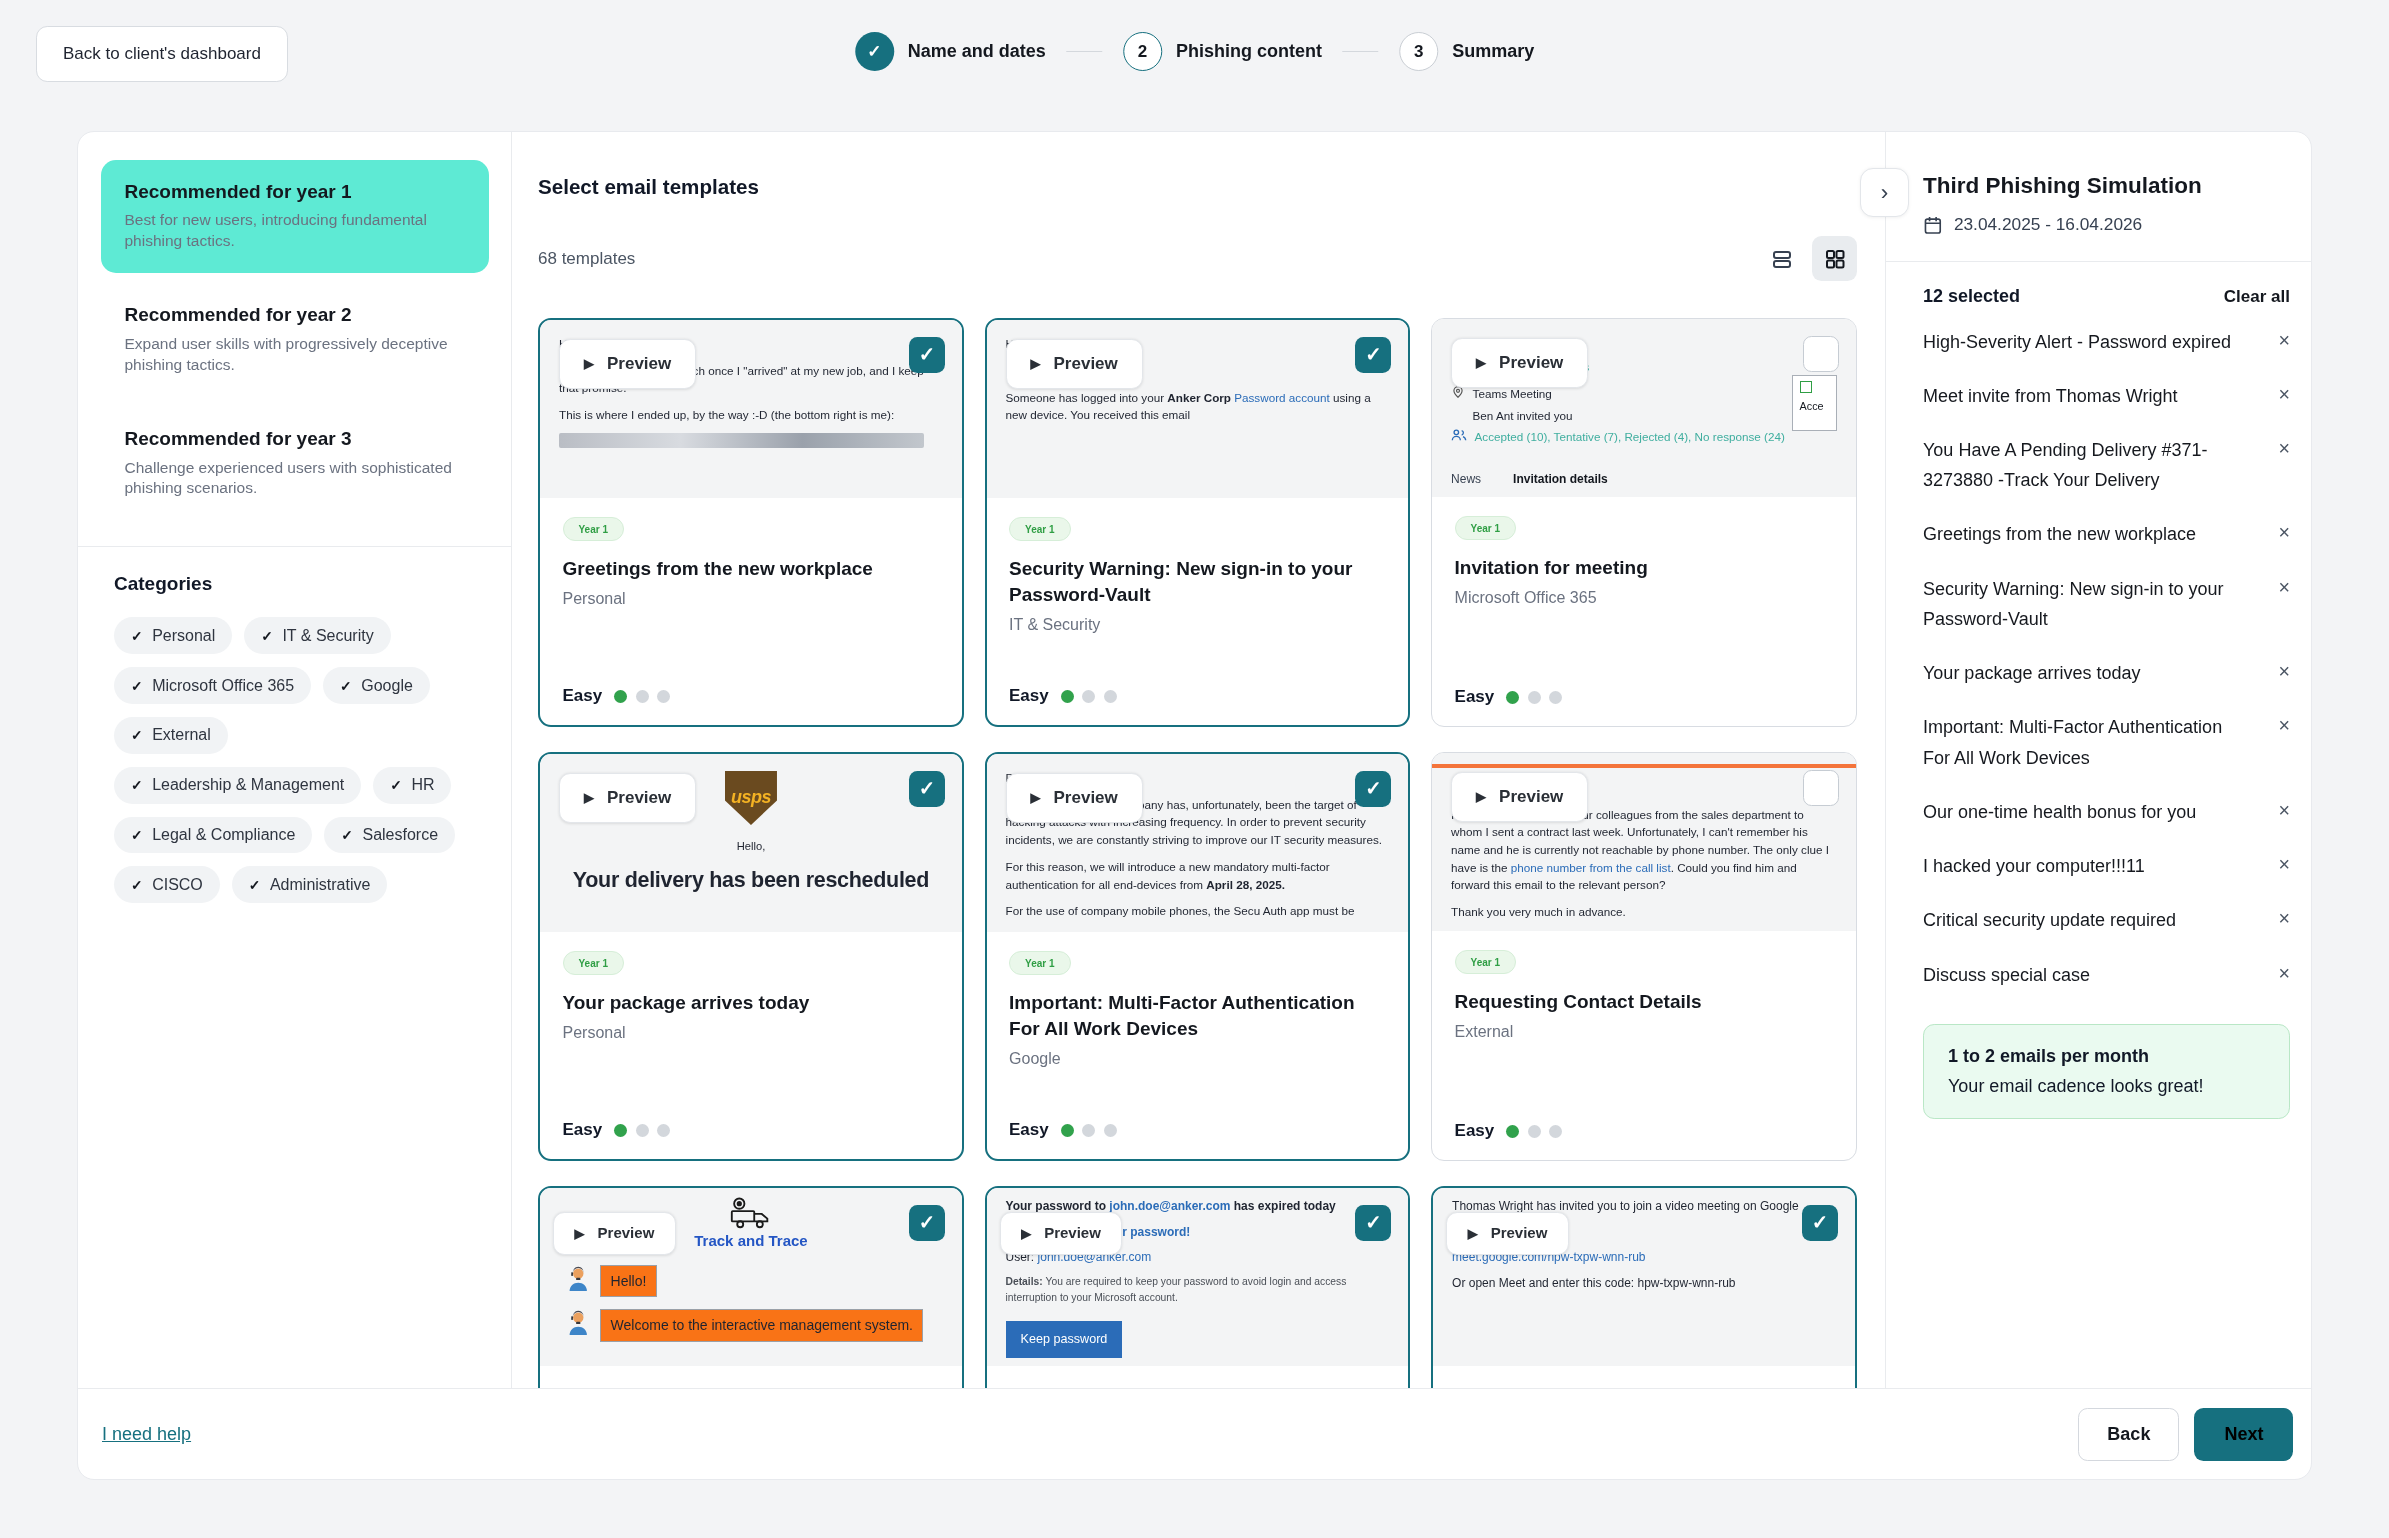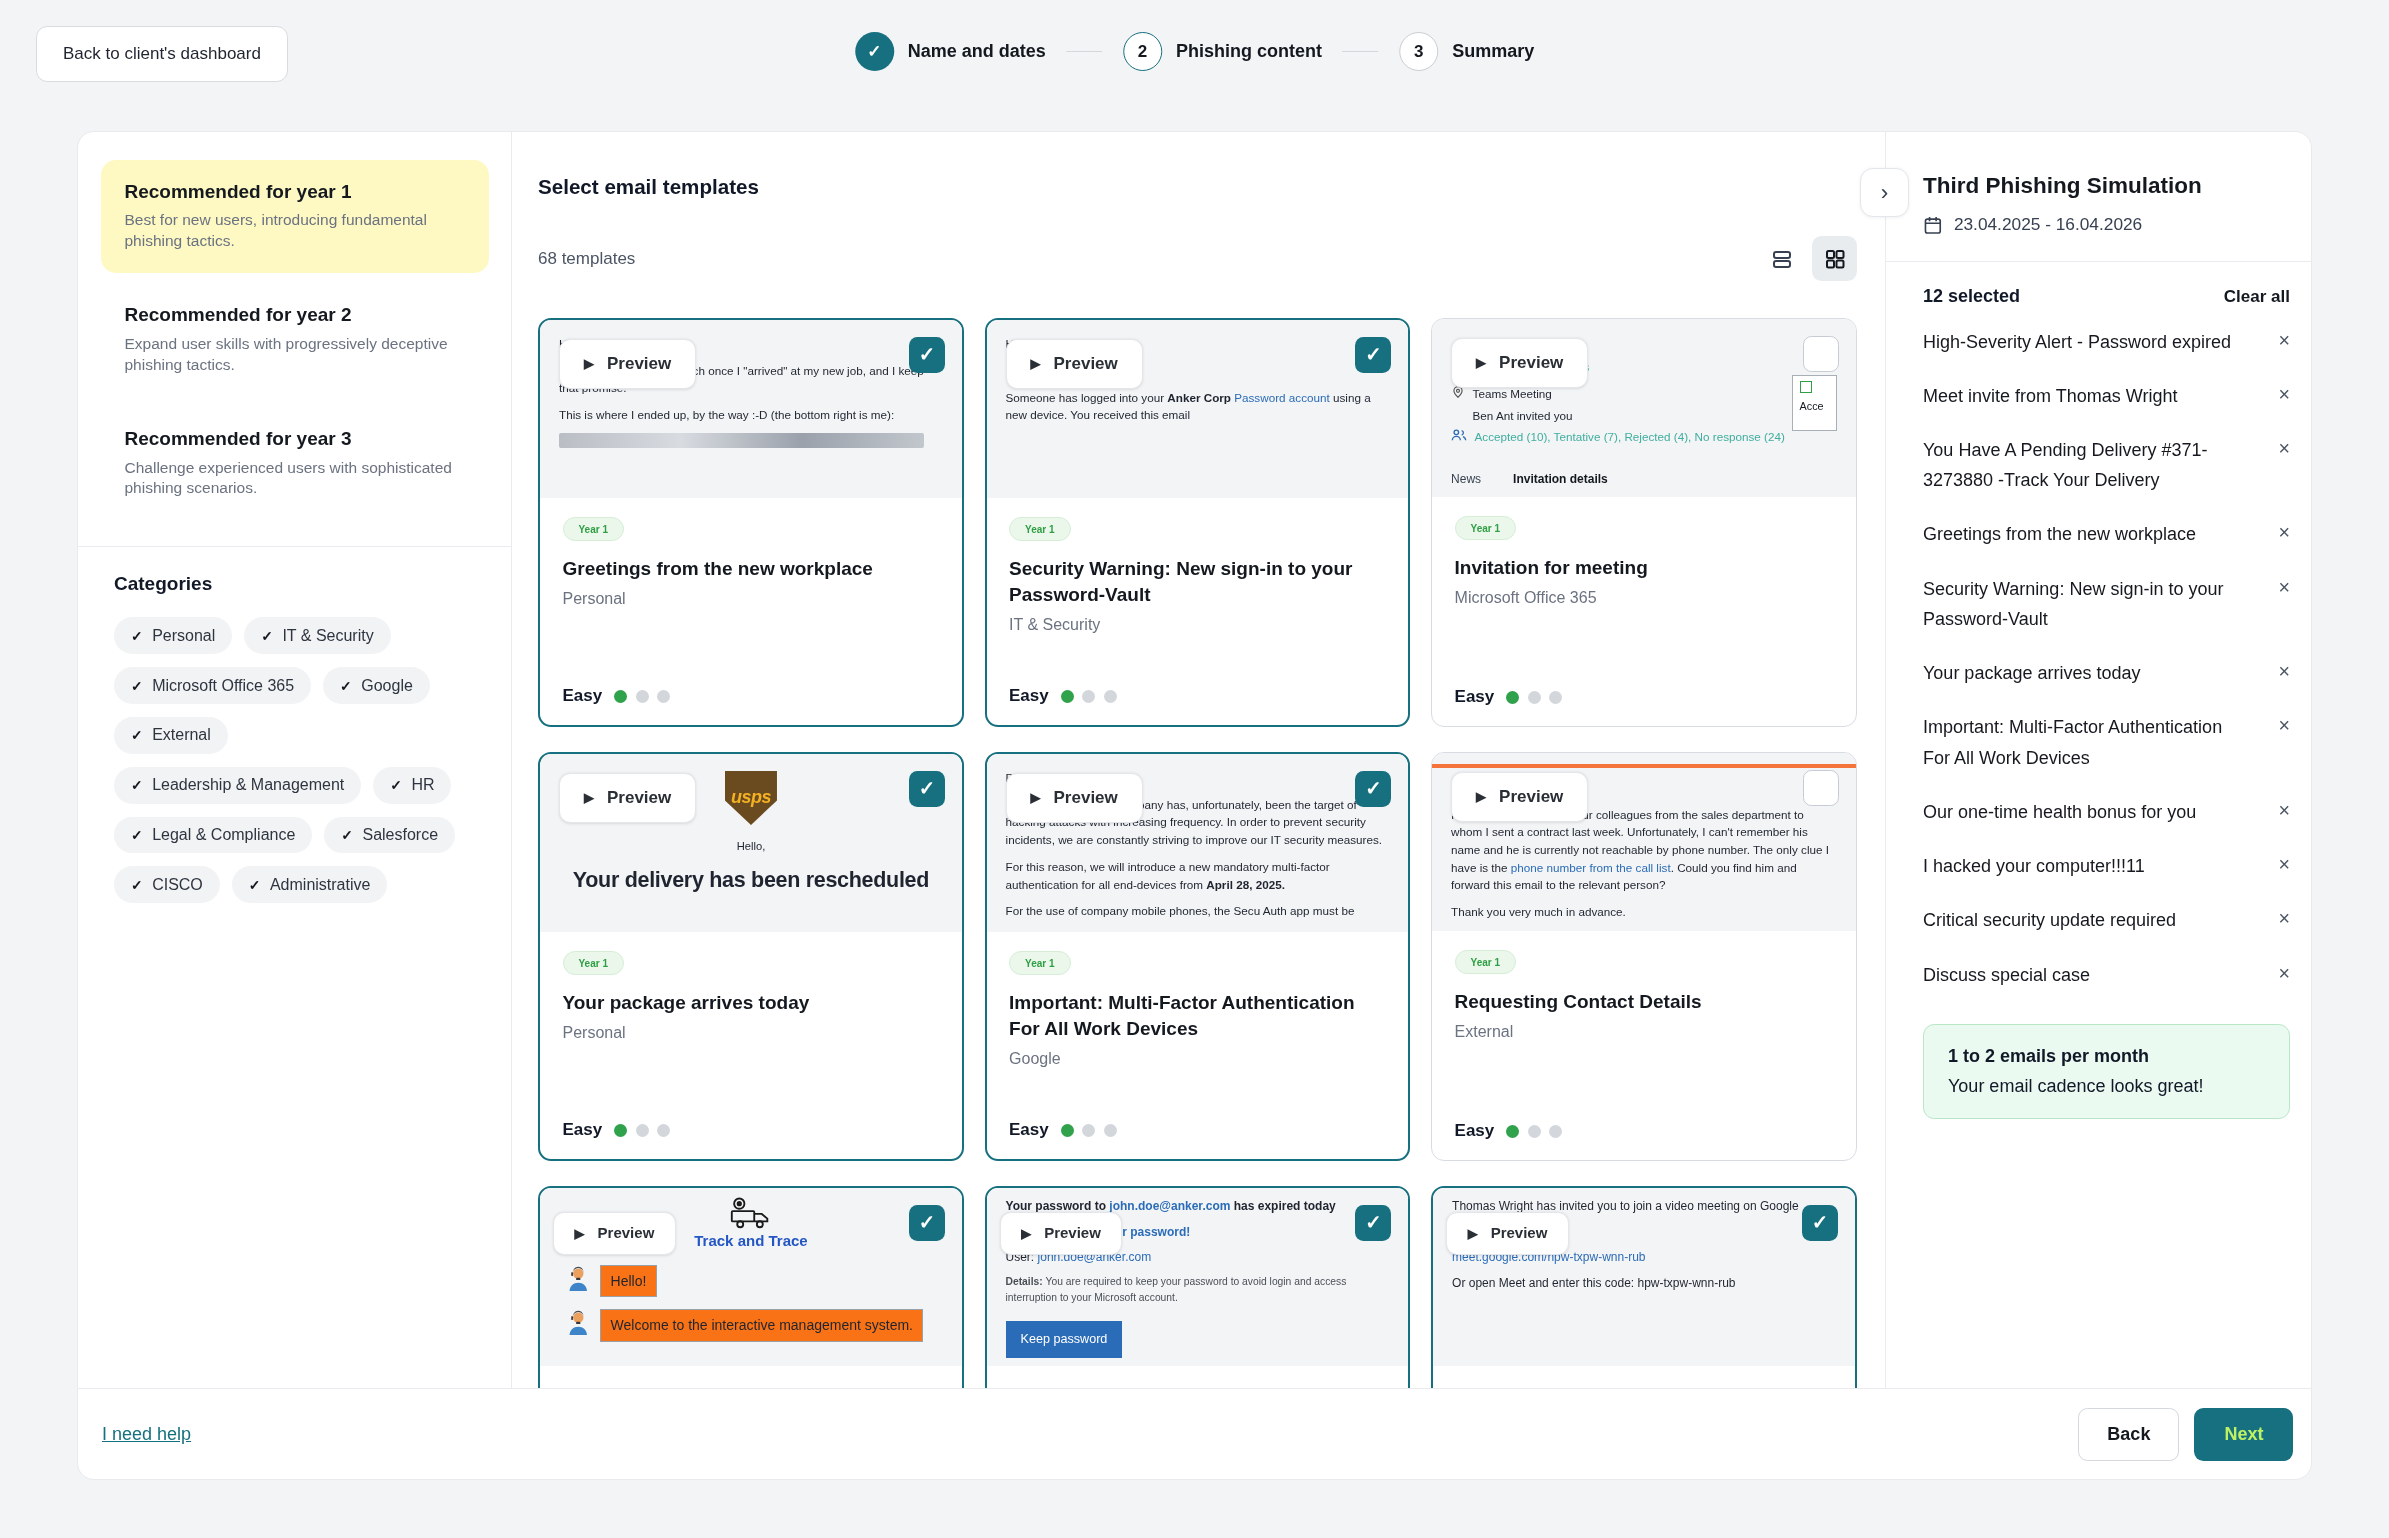--- a/index.html
+++ b/index.html
@@ -16,21 +16,21 @@
   .step-circle.current { border:1.9px solid #16707f; background:#fff; color:#14181f; }
   .step-circle.todo { border:1.9px solid #c9ced4; background:#fff; color:#14181f; }
   .step-sep { width:36px; height:1.9px; background:#d4d8dd; }
 
   
   .app-card { position:absolute; left:77px; top:131px; width:2235px; height:1349px; background:#fff; border:0.9px solid #e8eaee; border-radius:17px; display:grid; grid-template-columns:434px 1373px 429px; grid-template-rows:1256px 91px; overflow:hidden; }
 
   
   .sidebar { border-right:0.9px solid #e9ebee; padding-top:28px; overflow:hidden; }
   .rec-item { margin:0 22.5px 11.2px 22.5px; padding:20.6px 24px; border-radius:15px; cursor:pointer; }
-  .rec-item.active { background:#fef9c3; }
+  .rec-item.active { background:#5eead4; }
   .rec-title { font-size:19px; font-weight:600; color:#14181f; }
   .rec-desc { margin-top:7.5px; font-size:15.5px; color:#6b7280; line-height:1.35; }
   .sidebar-divider { border:none; border-top:0.9px solid #e9ebee; margin:26px 0; }
   .cat-title { font-size:19px; font-weight:700; margin:5.6px 0 22.5px 36px; }
   .chips { display:flex; flex-wrap:wrap; gap:13px 12px; padding:0 24px 0 36px; }
   .chip { background:#f1f3f5; border-radius:936px; padding:9.4px 17px; font-size:16px; color:#2f3540; display:flex; align-items:center; gap:9.4px; cursor:pointer; }
   .chip .chk { font-size:14px; font-weight:700; color:#14181f; }
 
   
   .main { position:relative; padding:43px 28px 0 26px; display:flex; flex-direction:column; overflow:hidden; }
@@ -107,21 +107,21 @@
   .rp-x { color:#4b5563; font-size:19.7px; line-height:1.4; cursor:pointer; }
   .cadence { margin-top:22.5px; background:#eafaf0; border:0.9px solid #b9e7c6; border-radius:11.2px; padding:20.6px 24px; }
   .cad-title { font-size:18px; font-weight:700; }
   .cad-text { margin-top:9.4px; font-size:18px; }
 
   
   .footer { grid-column:1 / 4; border-top:0.9px solid #e9ebee; display:flex; align-items:center; justify-content:space-between; padding:0 20.6px 0 24px; }
   .help-link { color:#16707f; text-decoration:underline; font-size:18px; cursor:pointer; }
   .footer-btns { display:flex; gap:15px; }
   .btn-back { background:#fff; border:1.4px solid #d4d8de; border-radius:9.4px; padding:15px 28px; font-size:18px; font-weight:600; color:#14181f; font-family:inherit; cursor:pointer; }
-  .btn-next { background:#16707f; border:none; border-radius:9.4px; padding:15px 30px; font-size:18px; font-weight:600; color:#bef264; font-family:inherit; cursor:pointer; }
+  .btn-next { background:#16707f; border:none; border-radius:9.4px; padding:15px 30px; font-size:18px; font-weight:600; color:#000000; font-family:inherit; cursor:pointer; }
 
   .collapse-btn { position:absolute; left:1782px; top:36px; width:49px; height:49px; background:#fff; border:0.9px solid #e3e6ea; border-radius:13px; z-index:6; display:flex; align-items:center; justify-content:center; font-size:22.5px; color:#374151; box-shadow:0 0.9px 3.7px rgba(0,0,0,.06); cursor:pointer; }
   .svgw { display:inline-flex; vertical-align:middle; flex:none; }
 </style>
 </head>
 <body>
 
 <div class="topbar">
   <button class="back-btn">Back to client's dashboard</button>
   <div class="stepper">

